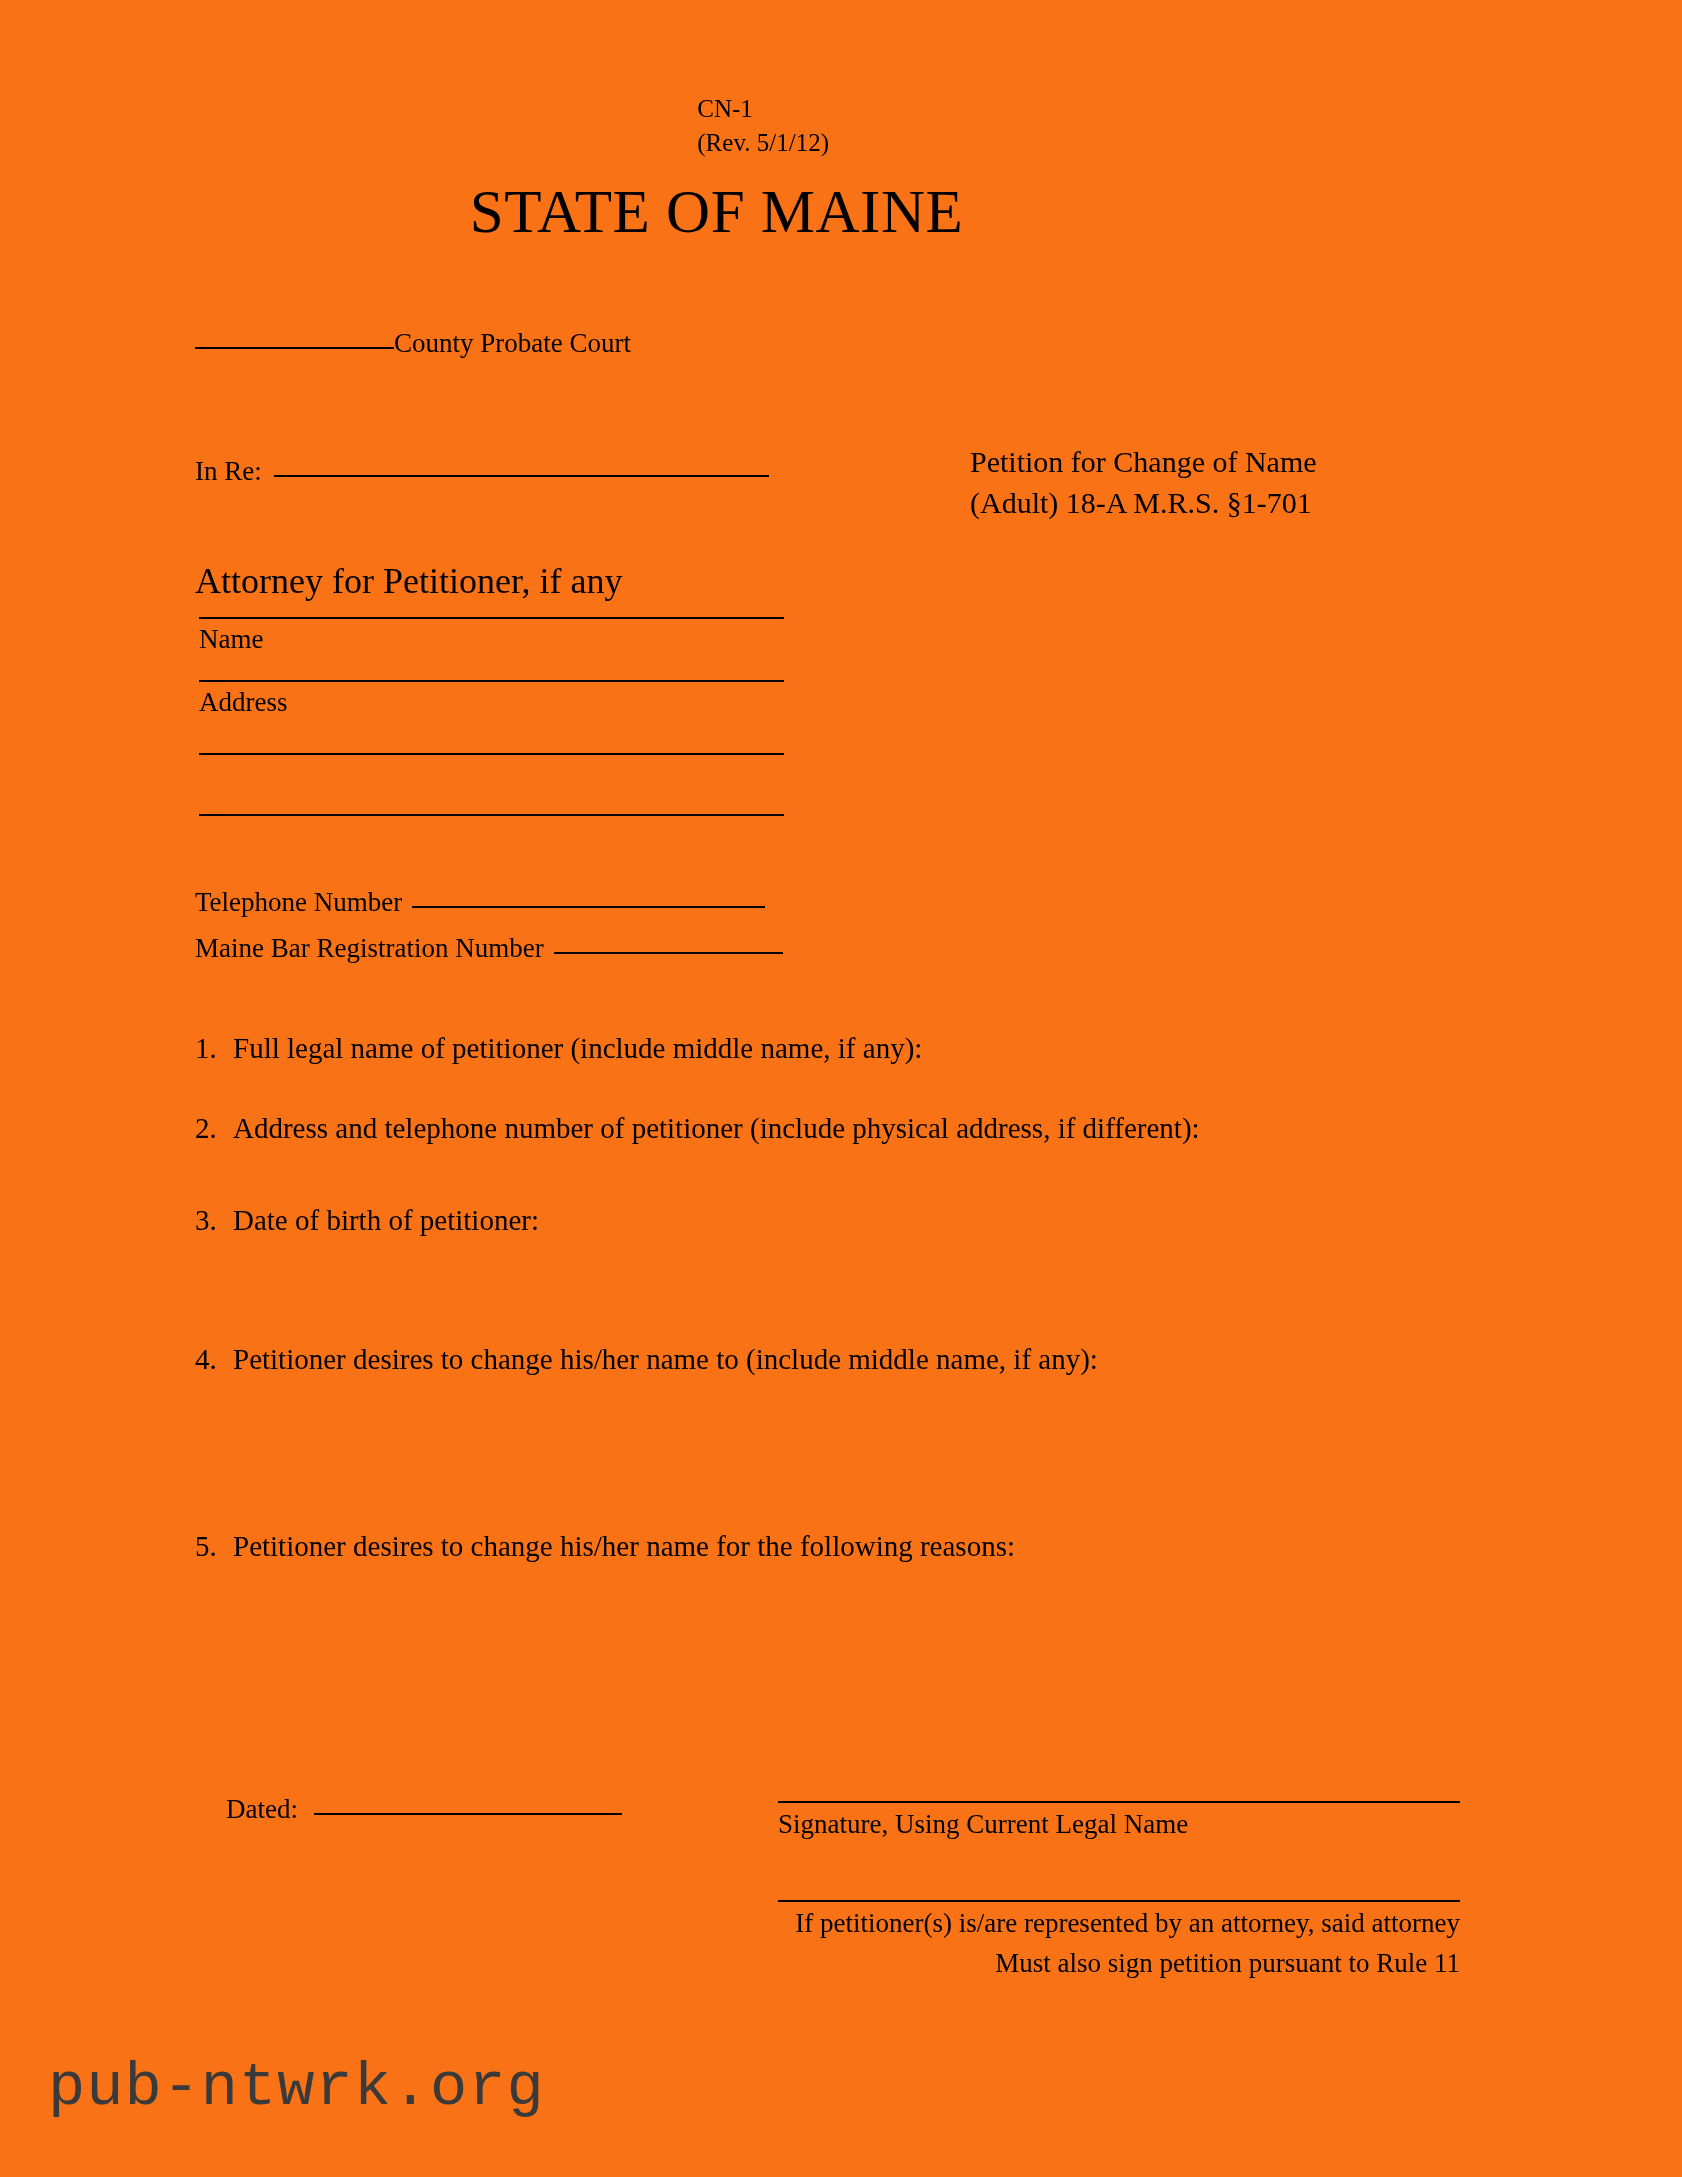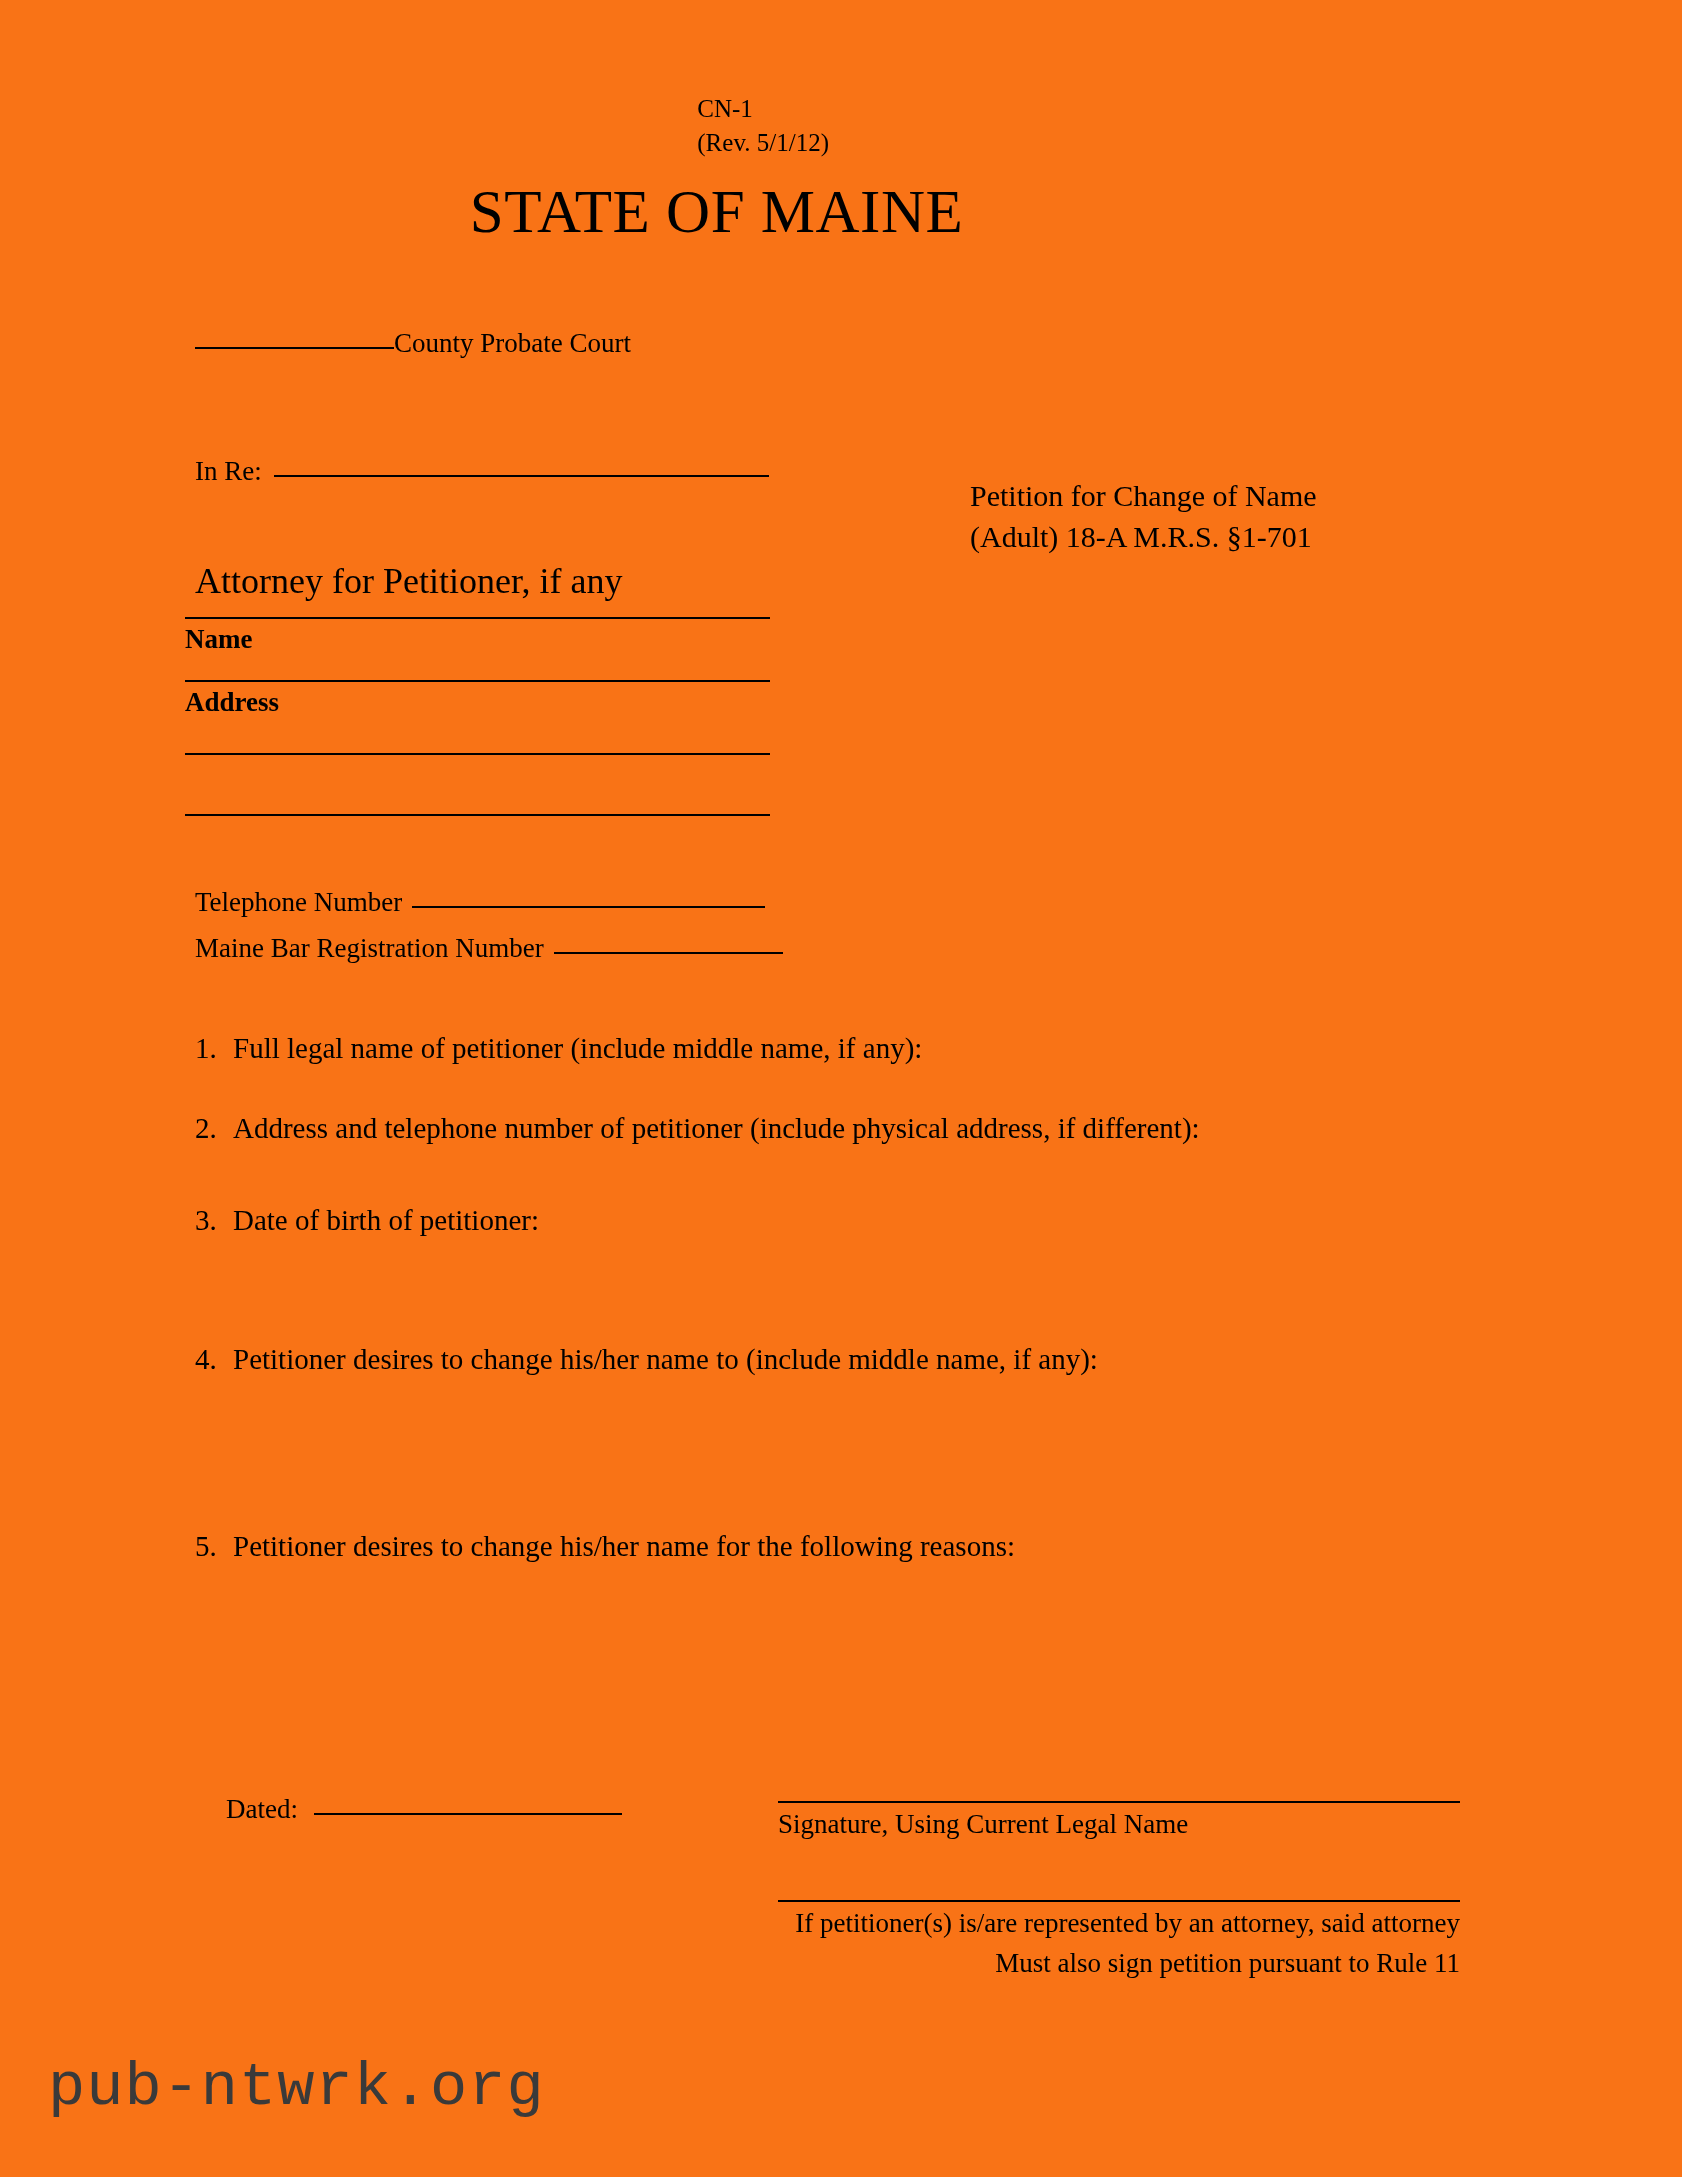--- a/index.html
+++ b/index.html
@@ -72,42 +72,41 @@
   .docket-line { top: 325px; left: 970px; }
   .docket-line .blank { width: 274px; margin-left: 12px; }
 
   
   .inre-line { top: 453px; left: 195px; }
   .inre-line .blank { width: 495px; margin-left: 12px; }
 
   
   .caption {
     position: absolute;
-    top: 475px;
+    top: 441px;
     left: 970px;
     font-size: 30px;
     line-height: 1.37;
     white-space: nowrap;
   }
   .caption div { display: block; }
 
   
   .attorney-heading {
     position: absolute;
     top: 560px;
     left: 195px;
     font-size: 36px;
     white-space: nowrap;
   }
 
   .field {
     position: absolute;
-    left: 185px;
+    left: 199px;
     width: 585px;
-    font-weight: bold;
   }
   .field .rule {
     border-bottom: 2px solid #000;
     height: 0;
     width: 100%;
   }
   .field .field-label {
     font-size: 27px;
     line-height: 1.28;
     padding-top: 3px;

